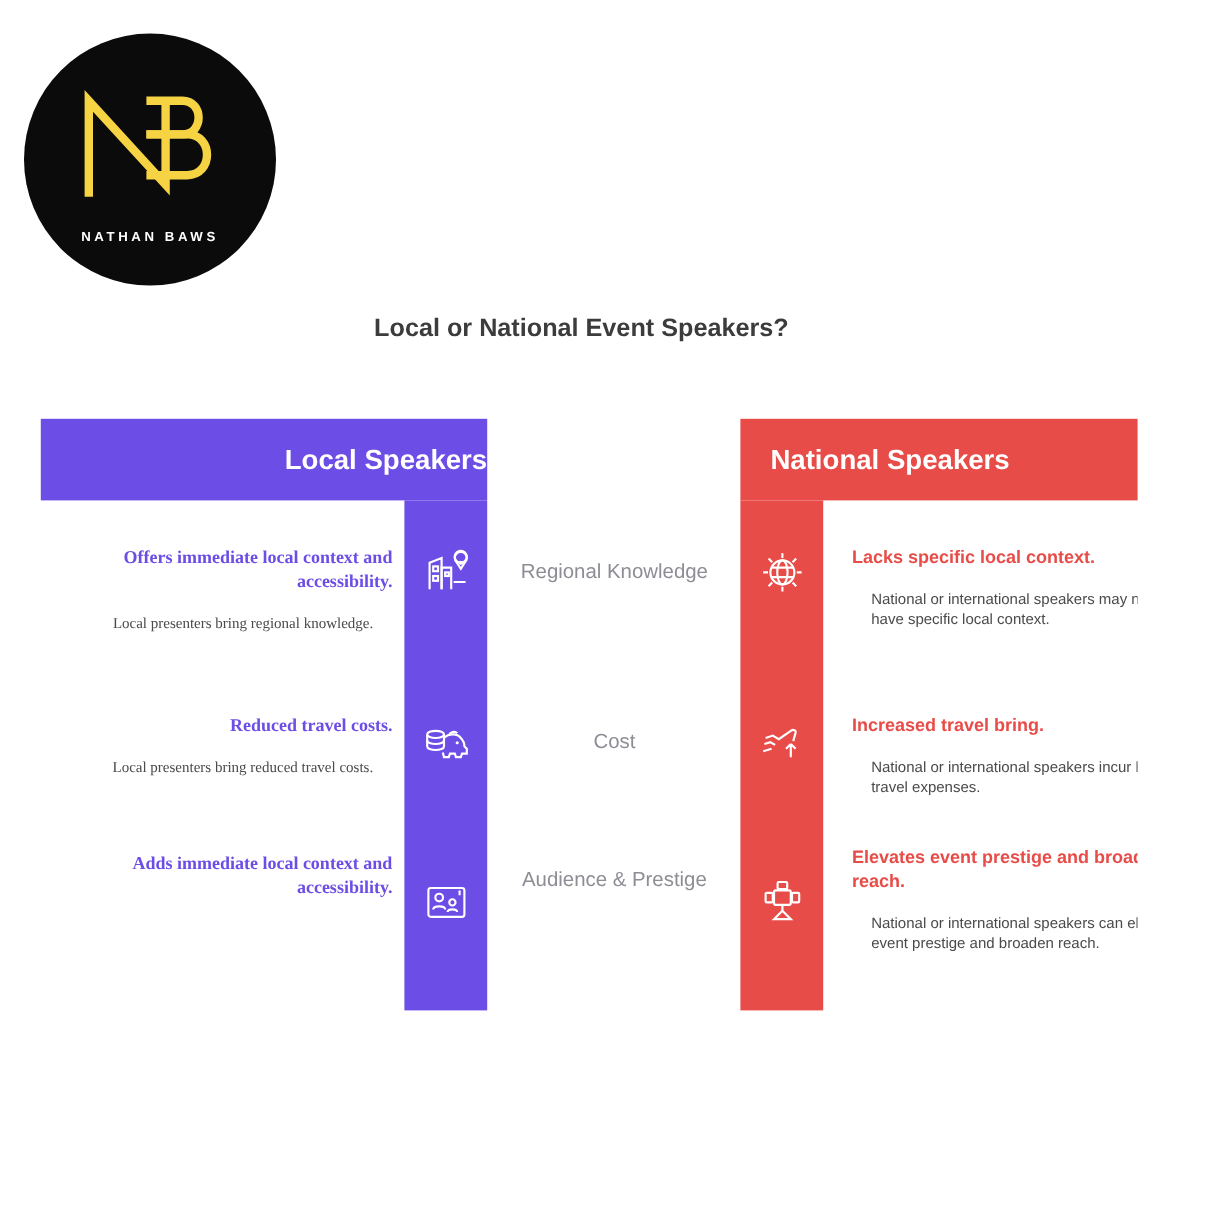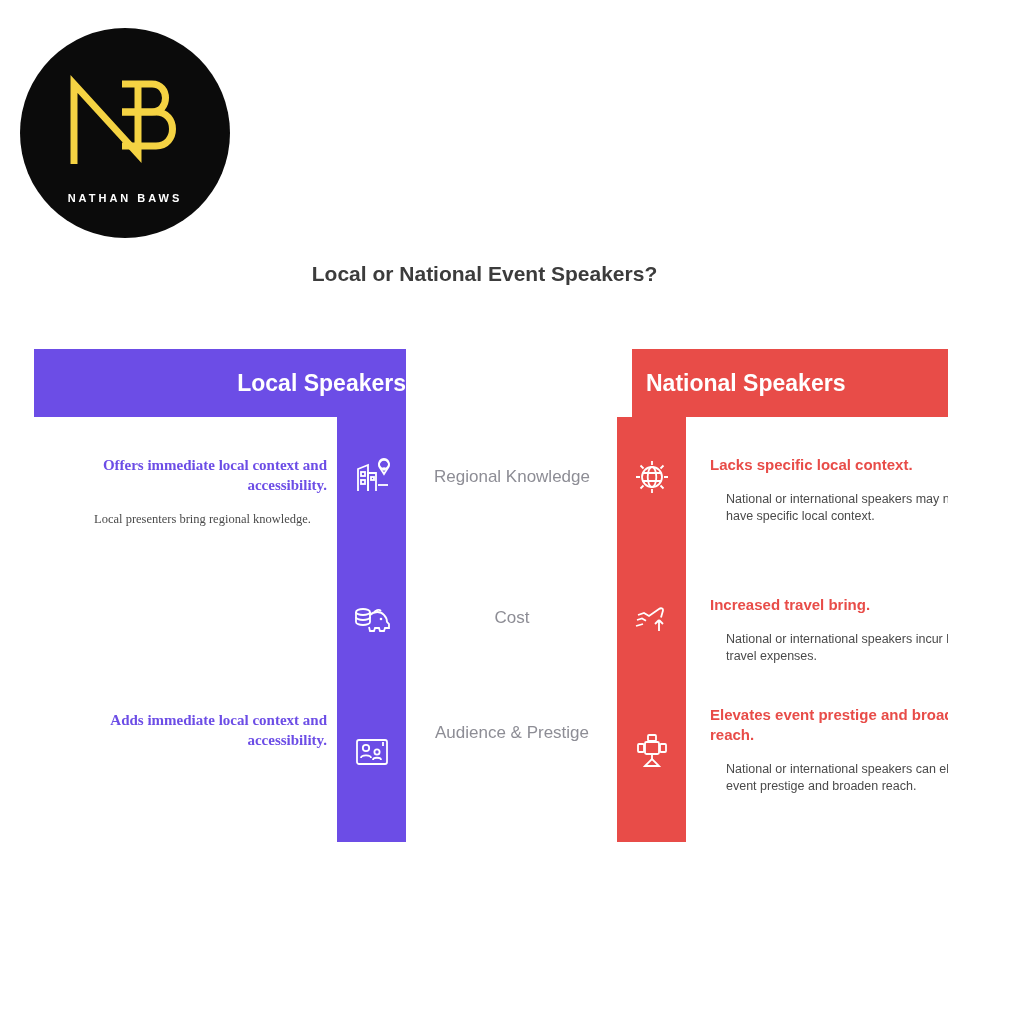--- a/index.html
+++ b/index.html
@@ -65,23 +65,22 @@
     font-weight: 700;
   }
   .left-header {
     left: 34px; top: 349px; width: 372px;
     justify-content: flex-end;
     background: #6c4de6;
   }
   .right-header {
     left: 617px; top: 349px; width: 372px;
     justify-content: flex-start;
-    padding-left: 14px;
+    padding-left: 25px;
     background: #e84c48;
-    margin-left: 15px;
   }
 
   
   .rail {
     position: absolute;
     top: 417px;
     width: 69px;
     height: 425px;
   }
   .rail-left { left: 337px; background: #6c4de6; }
@@ -219,20 +218,24 @@
   </div>
 
   <div class="mid-label" style="top:464px">Regional Knowledge</div>
   <div class="mid-label" style="top:605px">Cost</div>
   <div class="mid-label" style="top:720px">Audience &amp; Prestige</div>
 
   <div class="block block-left" style="top:455px">
     <p class="block-head head-left">Offers immediate local context and accessibility.</p>
     <p class="block-body">Local presenters bring regional knowledge.</p>
   </div>
+  <div class="block block-left" style="top:595px">
+    <p class="block-head head-left">Reduced travel costs.</p>
+    <p class="block-body">Local presenters bring reduced travel costs.</p>
+  </div>
   <div class="block block-left" style="top:710px">
     <p class="block-head head-left">Adds immediate local context and accessibility.</p>
   </div>
 
   <div class="block block-right" style="top:455px">
     <p class="block-head head-right">Lacks specific local context.</p>
     <p class="block-body">National or international speakers may not have specific local context.</p>
   </div>
   <div class="block block-right" style="top:595px">
     <p class="block-head head-right">Increased travel bring.</p>

